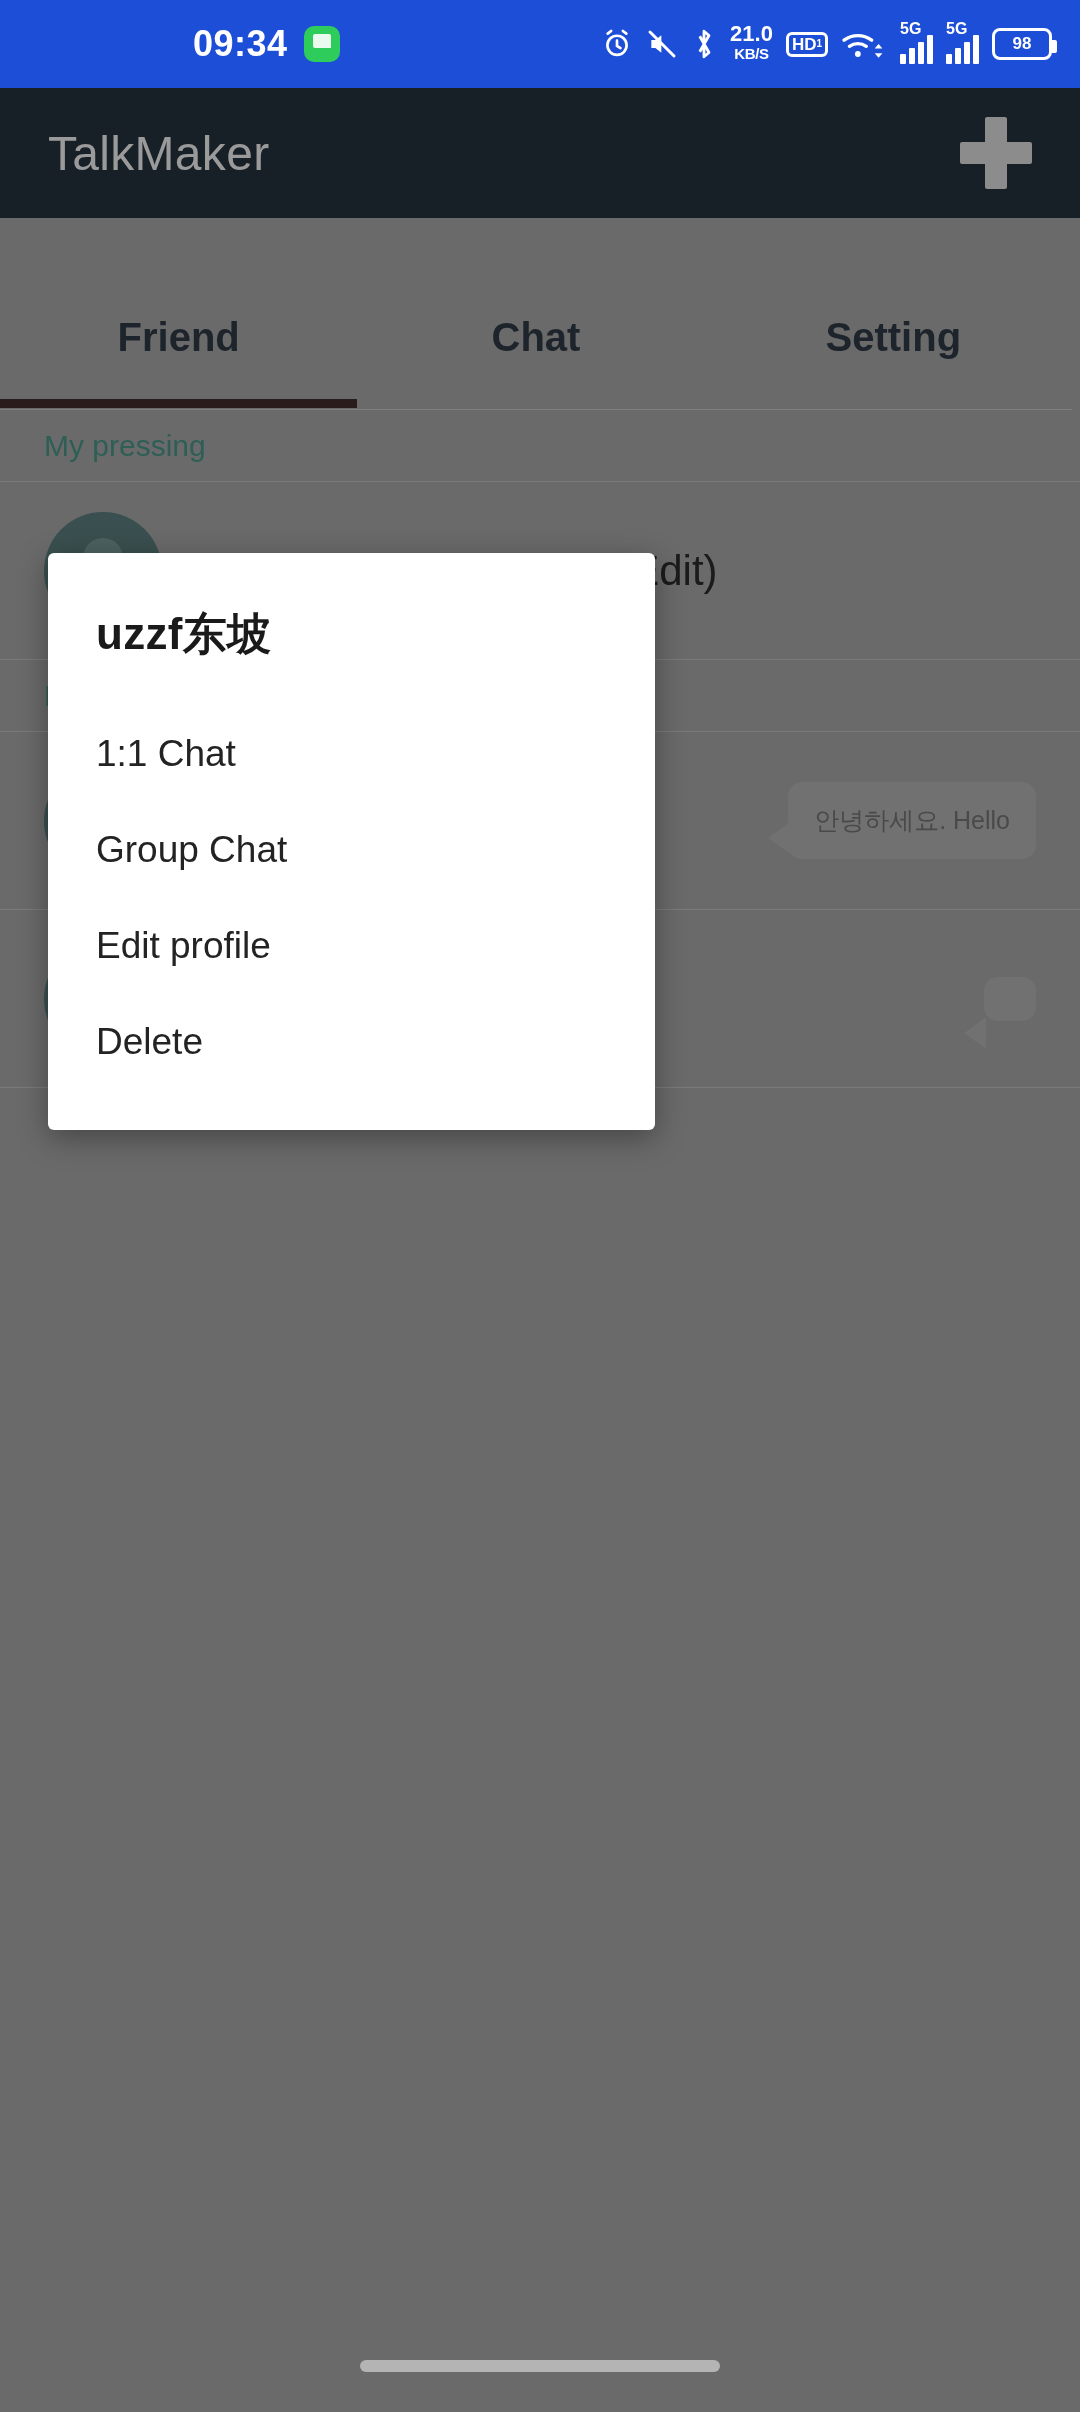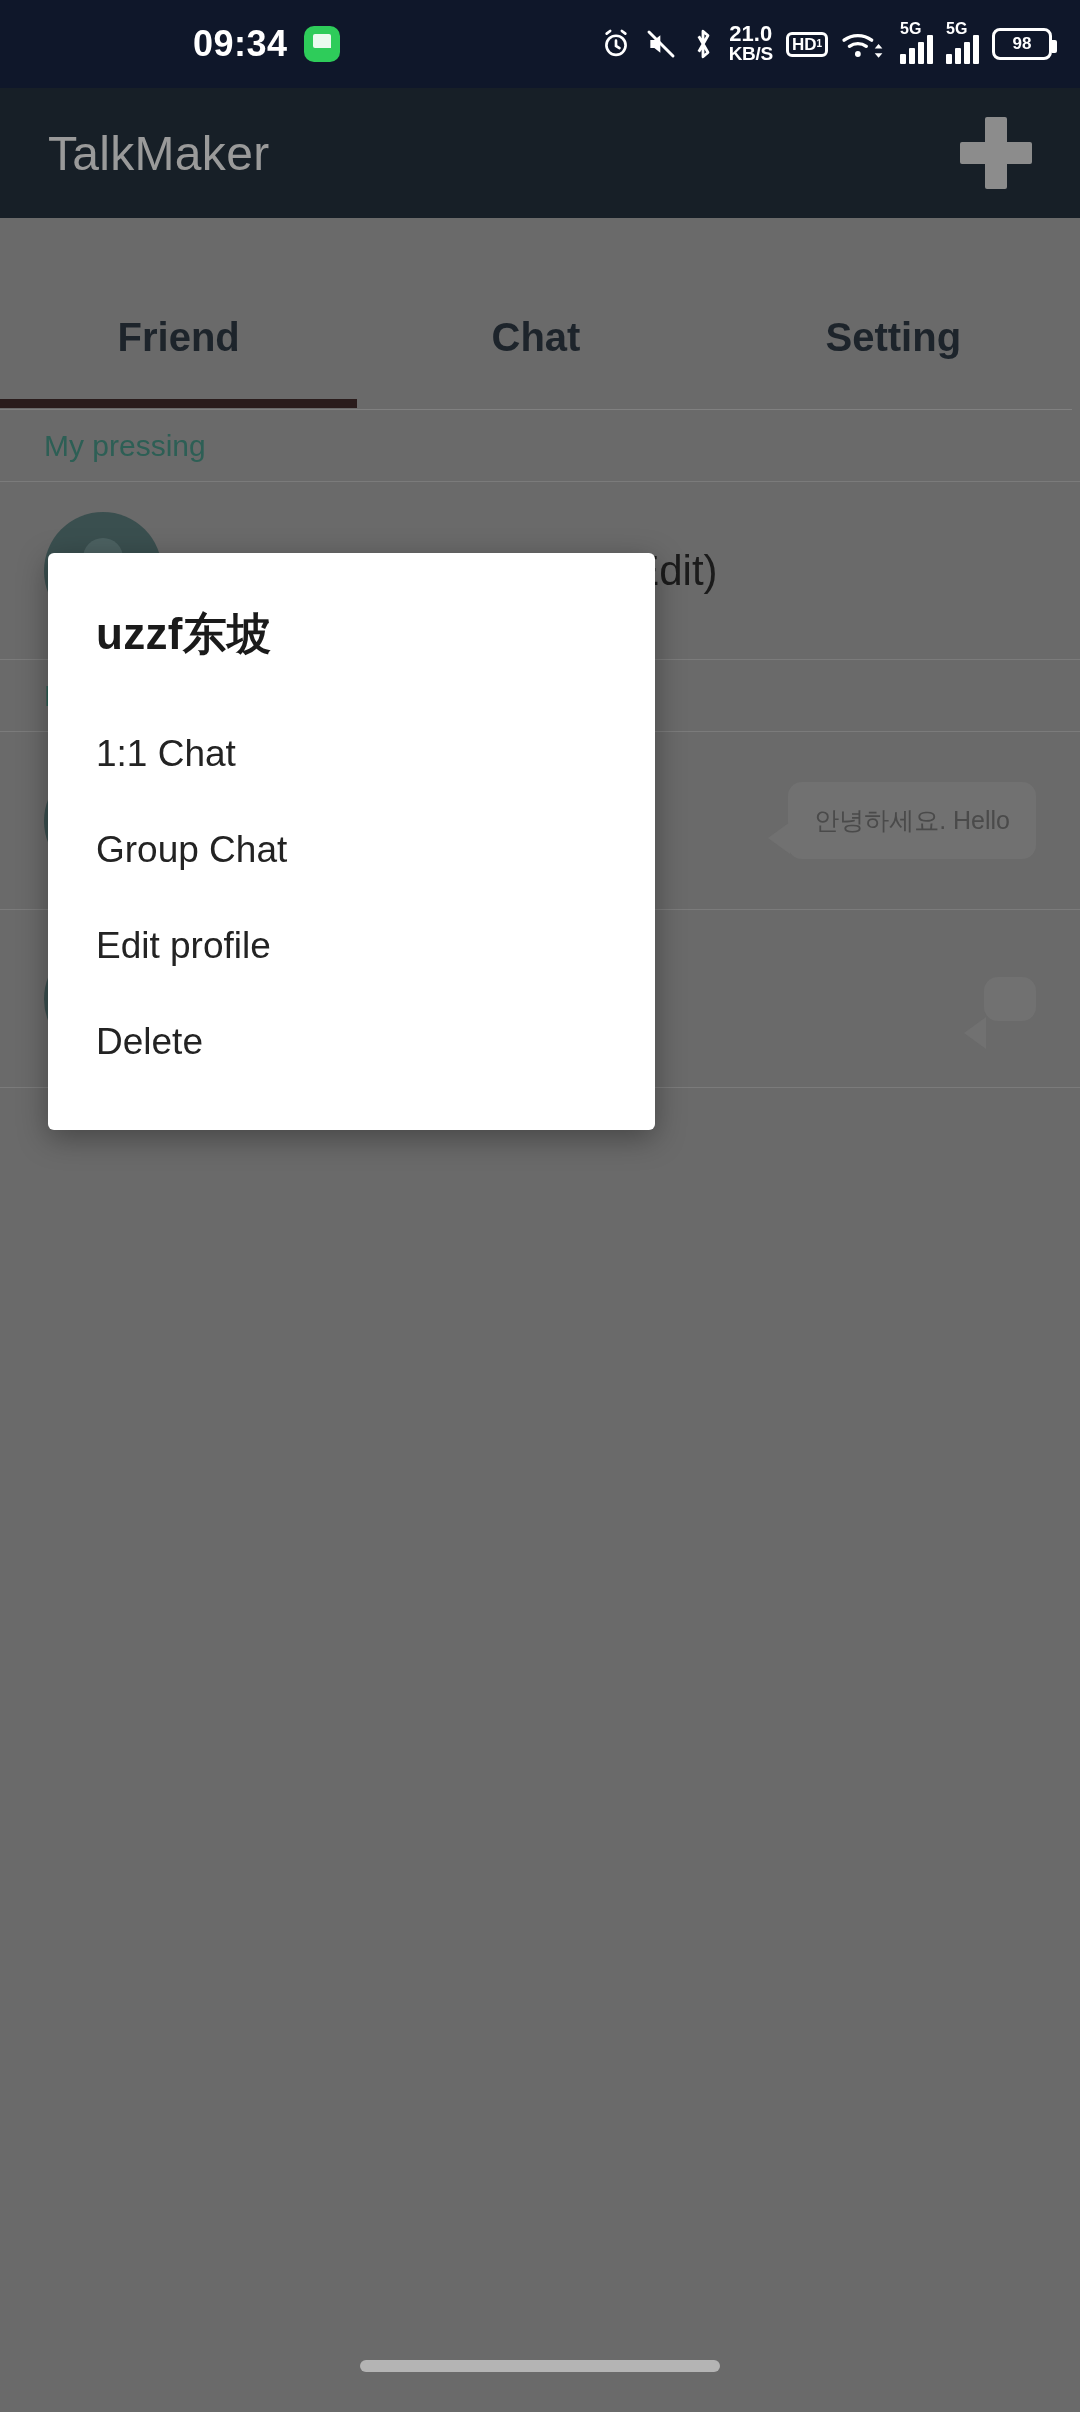--- a/index.html
+++ b/index.html
@@ -7,37 +7,37 @@
     width:1080px; height:2412px;
     background:#6a6a6a;
     font-family:"Liberation Sans", sans-serif;
     overflow:hidden;
   }
   .phone { position:relative; width:1080px; height:2412px; background:#6a6a6a; }
 
   
   .statusbar {
     position:absolute; top:0; left:0; width:1080px; height:88px;
-    background:#0f172a; display:flex; align-items:center;
+    background:#1d4ed8; display:flex; align-items:center;
     padding:0 28px; color:#fff;
   }
   .sb-left { display:flex; align-items:center; gap:16px; margin-left:165px; }
   .sb-clock { font-size:36px; font-weight:700; letter-spacing:.5px; color:#fff; }
   .sb-msg-icon {
     width:36px; height:36px; border-radius:10px; background:#2ecc5a;
     position:relative; display:inline-block;
   }
   .sb-msg-icon::after{
     content:""; position:absolute; left:9px; top:8px; width:18px; height:14px;
     background:#eafaef; border-radius:2px 2px 0 2px;
   }
   .sb-right { margin-left:auto; display:flex; align-items:center; gap:13px; }
   .sb-ic { display:block; }
   .sb-net { font-size:22px; line-height:20px; font-weight:700; text-align:center; color:#fff; }
-  .sb-net small { display:block; font-size:19px; font-weight:700; letter-spacing:-.3px;}
+  .sb-net small { display:block; font-size:15px; font-weight:700; letter-spacing:-.3px;}
   .sb-hd {
     border:3px solid #fff; border-radius:6px; padding:1px 3px;
     font-size:17px; font-weight:700; line-height:1; display:flex; align-items:center; gap:0;
   }
   .sb-hd sup { font-size:10px; }
   .bars { display:flex; align-items:flex-end; gap:3px; height:30px; }
   .bars i { display:block; width:6px; background:#fff; border-radius:1px; }
   .b1{height:10px}.b2{height:16px}.b3{height:22px}.b4{height:29px}
   .sig-wrap{ position:relative; padding-top:10px; }
   .sig-wrap .g5 { position:absolute; top:-4px; left:0; font-size:16px; font-weight:700; }

